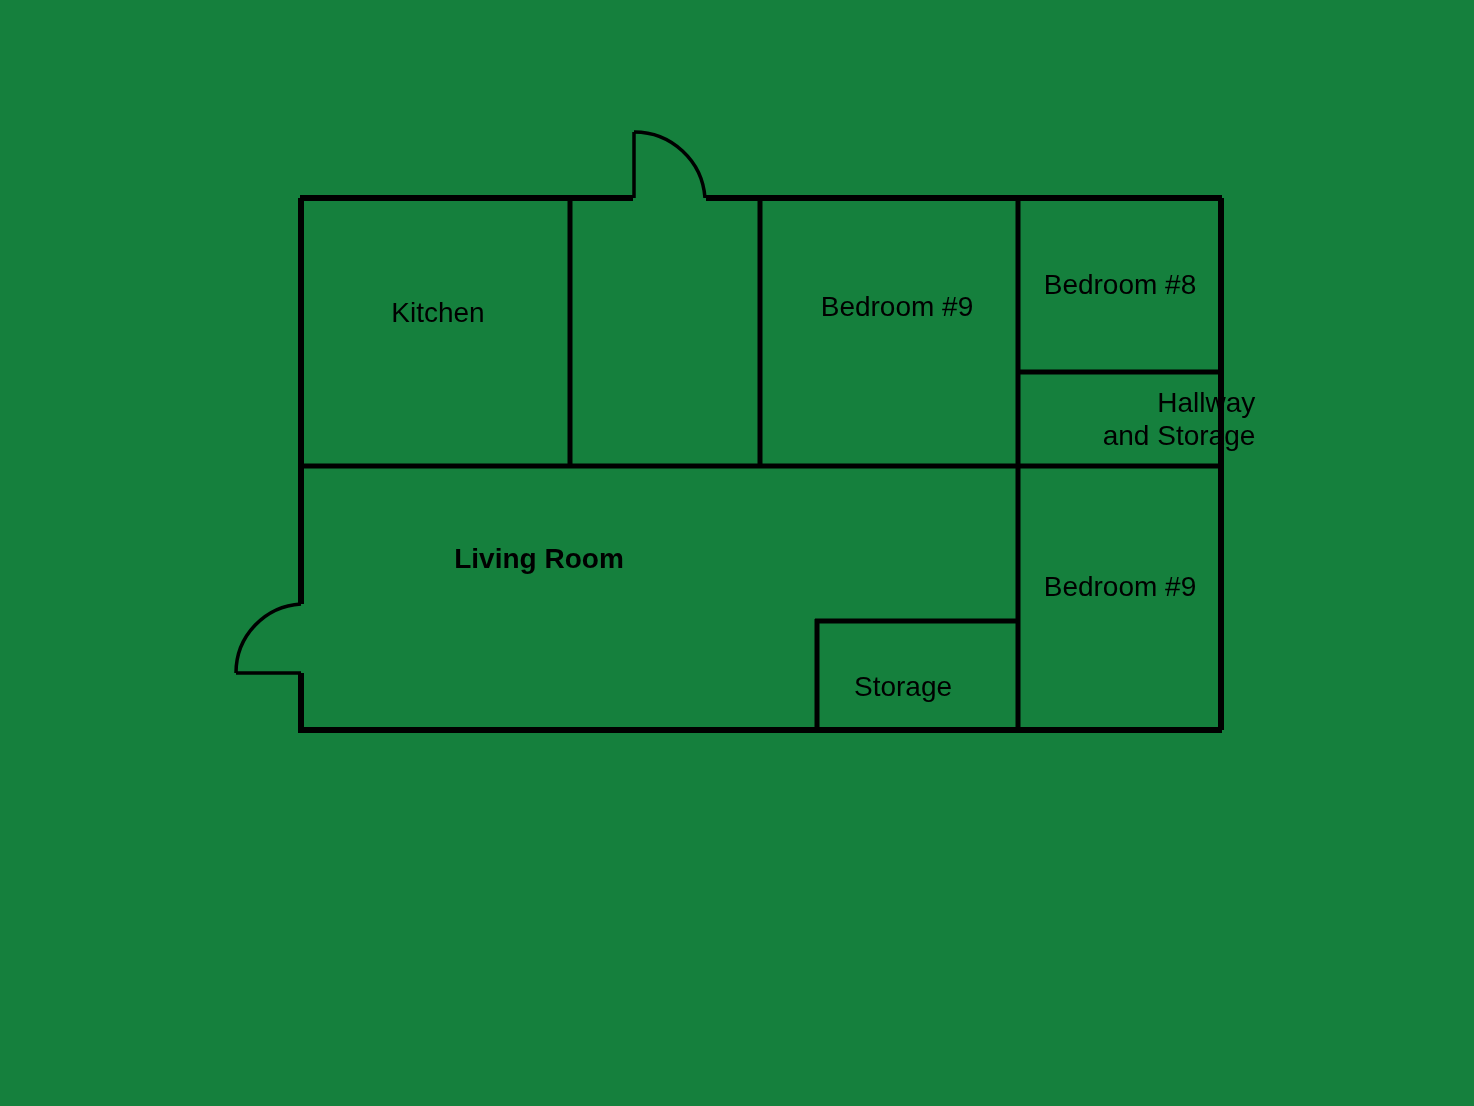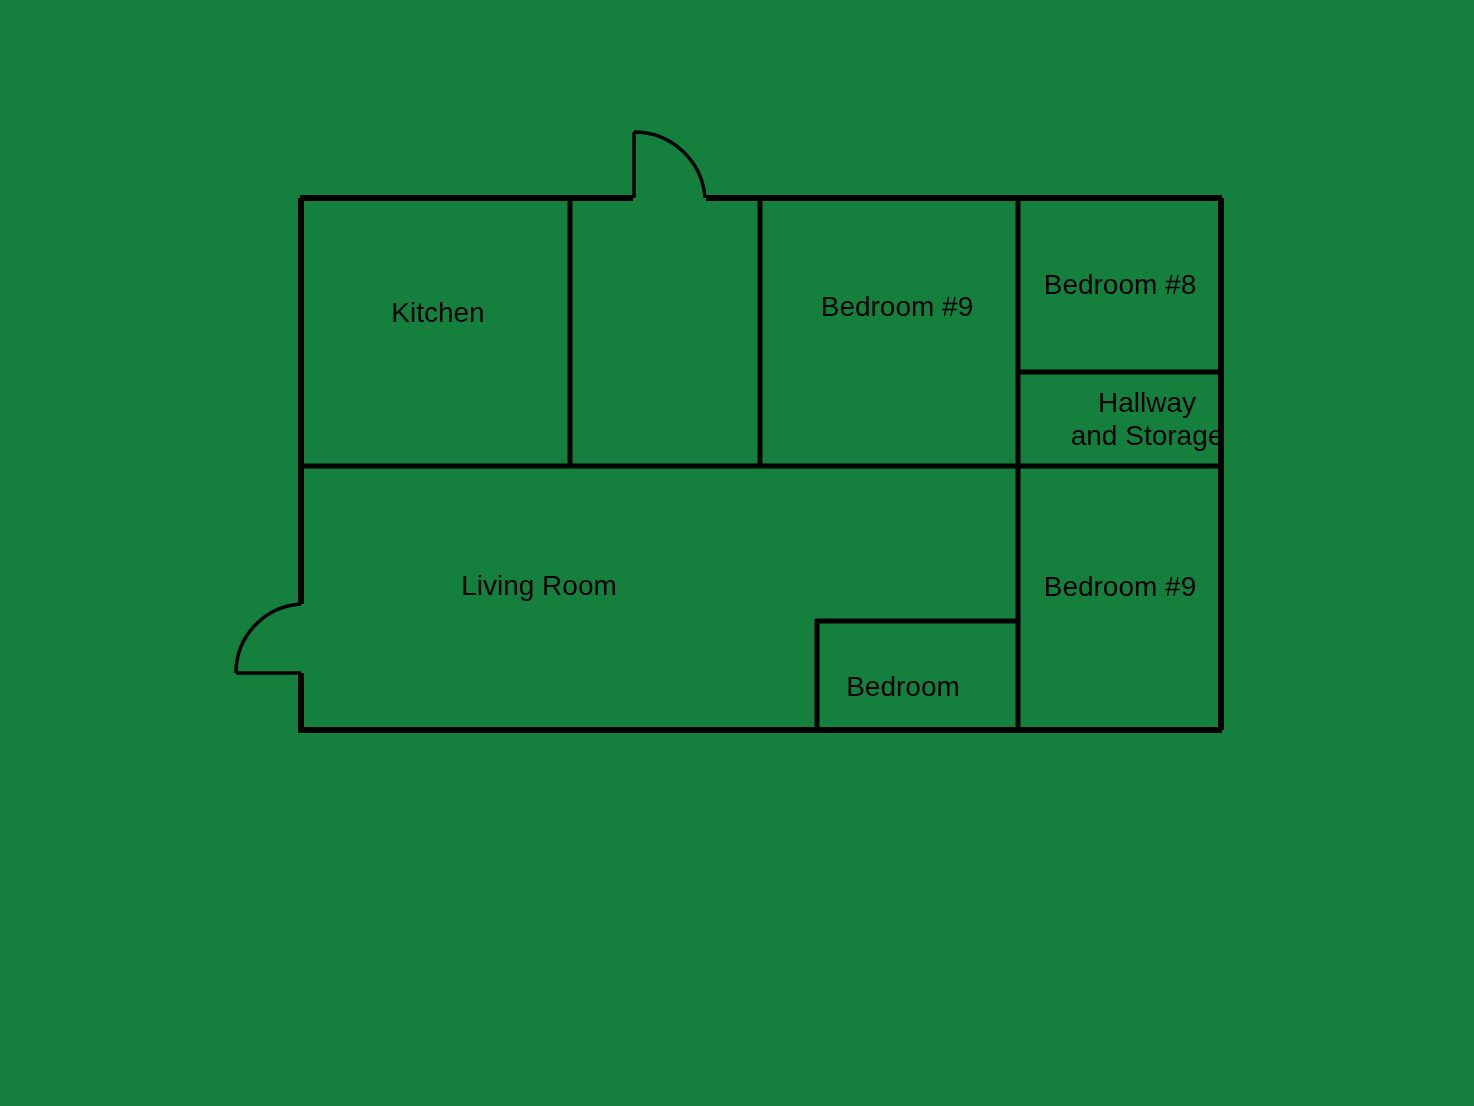--- a/index.html
+++ b/index.html
@@ -97,23 +97,23 @@
     </g>
   </svg>
 
   <div class="room-label" style="left:438px; top:313px;">Kitchen</div>
 
 
   <div class="room-label" style="left:897px; top:307px;">Bedroom #9</div>
 
   <div class="room-label" style="left:1120px; top:285px;">Bedroom #8</div>
 
-  <div class="room-label" style="left:1147px; top:420px;">Hallway
+  <div class="room-label" style="left:1179px; top:420px;text-align:right;">Hallway
 and Storage</div>
 
-  <div class="room-label" style="left:539px; top:586px;">Living Room</div>
+  <div class="room-label" style="left:539px; top:559px;font-weight:bold;">Living Room</div>
 
   <div class="room-label" style="left:1120px; top:587px;">Bedroom #9</div>
 
-  <div class="room-label" style="left:903px; top:687px;">Bedroom</div>
+  <div class="room-label" style="left:903px; top:687px;">Storage</div>
 
 
 </div>
 
 </body></html>

